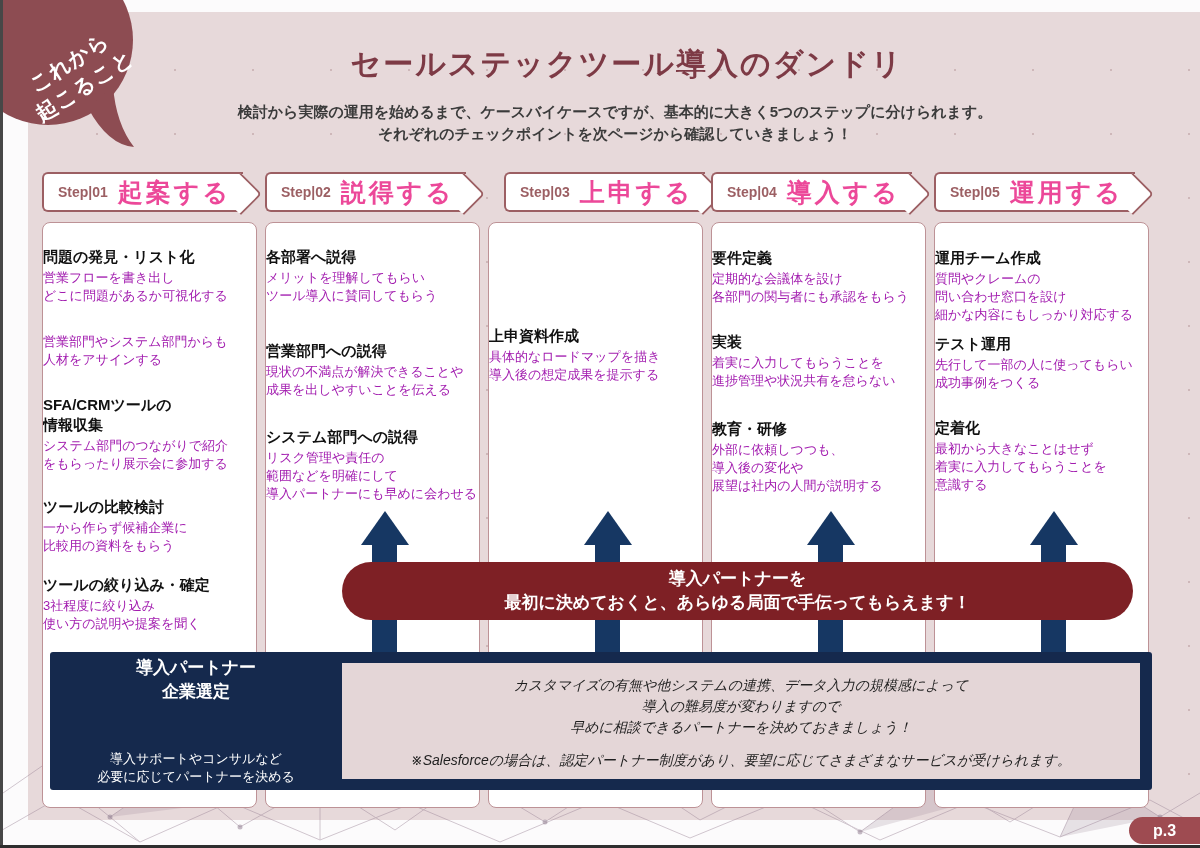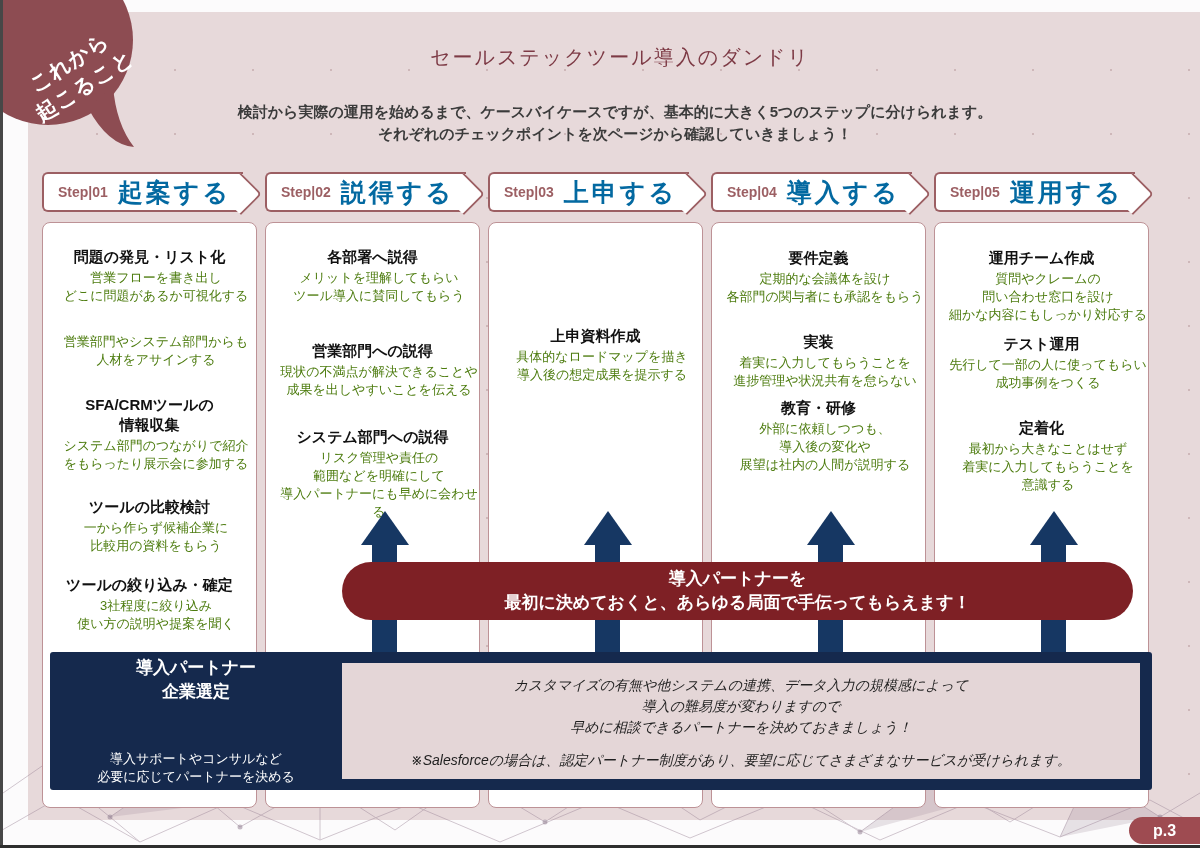--- a/index.html
+++ b/index.html
@@ -28,52 +28,52 @@
   .bubble{position:absolute;left:0;top:0;width:200px;height:180px;z-index:7;}
   .bubble svg{position:absolute;left:-50px;top:-60px;}
   .bubble-text{
     position:absolute;left:2px;top:46px;width:150px;text-align:center;
     transform:rotate(-33deg);
     color:#ffffff;font-weight:bold;font-size:21px;line-height:28px;letter-spacing:1px;
   }
 
   
   .title{
-    position:absolute;left:105px;top:44px;width:1030px;text-align:center;
-    font-size:20px;font-weight:400;color:#7d3a45;letter-spacing:2px;z-index:2;
+    position:absolute;left:112px;top:44px;width:1030px;text-align:center;
+    font-size:30px;font-weight:700;color:#7d3a45;letter-spacing:2px;z-index:2;
   }
   .subtitle{
     position:absolute;left:100px;top:101px;width:1030px;text-align:center;
     font-size:15px;line-height:22px;color:#3b3b3b;z-index:2;font-weight:bold;
   }
 
   
   .step-header{
     position:absolute;top:172px;width:201px;height:40px;
     background:#ffffff;border:2px solid #9c5f63;border-right:none;
     border-radius:6px 0 0 6px;
     display:flex;align-items:center;z-index:2;
   }
   .step-header::after{
     content:"";position:absolute;right:-13px;top:5px;width:28px;height:28px;
     background:#ffffff;border-top:2px solid #9c5f63;border-right:2px solid #9c5f63;
     border-top-right-radius:5px;transform:rotate(45deg);z-index:-0;
   }
   .step-no{font-size:14px;font-weight:bold;color:#9c5f63;margin-left:14px;letter-spacing:0;}
-  .step-name{font-size:25px;font-weight:800;color:#0369a1;letter-spacing:3px;margin-left:10px;position:relative;z-index:1;}
+  .step-name{font-size:25px;font-weight:800;color:#ec4899;letter-spacing:3px;margin-left:10px;position:relative;z-index:1;}
 
   
   .col-box{
     position:absolute;top:222px;width:215px;height:586px;
     background:#ffffff;border:1px solid #bd9296;border-radius:8px;
     z-index:2;overflow:hidden;
   }
-  .item{text-align:center;}
+  .item{}
   .item-title{font-size:15px;font-weight:bold;color:#111;line-height:20px;}
-  .item-body{font-size:13px;color:#4d7c0f;line-height:18px;margin-top:2px;padding-left:13px;}
+  .item-body{font-size:13px;color:#a21caf;line-height:18px;margin-top:2px;}
 
   
   .up-arrow{position:absolute;z-index:3;}
   .arrow-head{
     position:absolute;top:511px;width:0;height:0;
     border-left:24px solid transparent;border-right:24px solid transparent;
     border-bottom:34px solid #163763;
   }
   .arrow-stem{position:absolute;top:543px;width:25px;height:114px;background:#163763;}
 
@@ -164,21 +164,21 @@
   </div>
 
   <div class="step-header" style="left:42px">
     <span class="step-no">Step|01</span>
     <span class="step-name">起案する</span>
   </div>
   <div class="step-header" style="left:265px">
     <span class="step-no">Step|02</span>
     <span class="step-name">説得する</span>
   </div>
-  <div class="step-header" style="left:488px">
+  <div class="step-header" style="left:504px">
     <span class="step-no">Step|03</span>
     <span class="step-name">上申する</span>
   </div>
   <div class="step-header" style="left:711px">
     <span class="step-no">Step|04</span>
     <span class="step-name">導入する</span>
   </div>
   <div class="step-header" style="left:934px">
     <span class="step-no">Step|05</span>
     <span class="step-name">運用する</span>
@@ -285,21 +285,21 @@
     </div>
     <div class="item" style="margin-top:26px">
       <div class="item-title">
           <div>実装</div>
         </div>
       <div class="item-body">
         <div>着実に入力してもらうことを</div>
           <div>進捗管理や状況共有を怠らない</div>
       </div>
     </div>
-    <div class="item" style="margin-top:8px">
+    <div class="item" style="margin-top:29px">
       <div class="item-title">
           <div>教育・研修</div>
         </div>
       <div class="item-body">
         <div>外部に依頼しつつも、</div>
           <div>導入後の変化や</div>
           <div>展望は社内の人間が説明する</div>
       </div>
     </div>
   </div>

